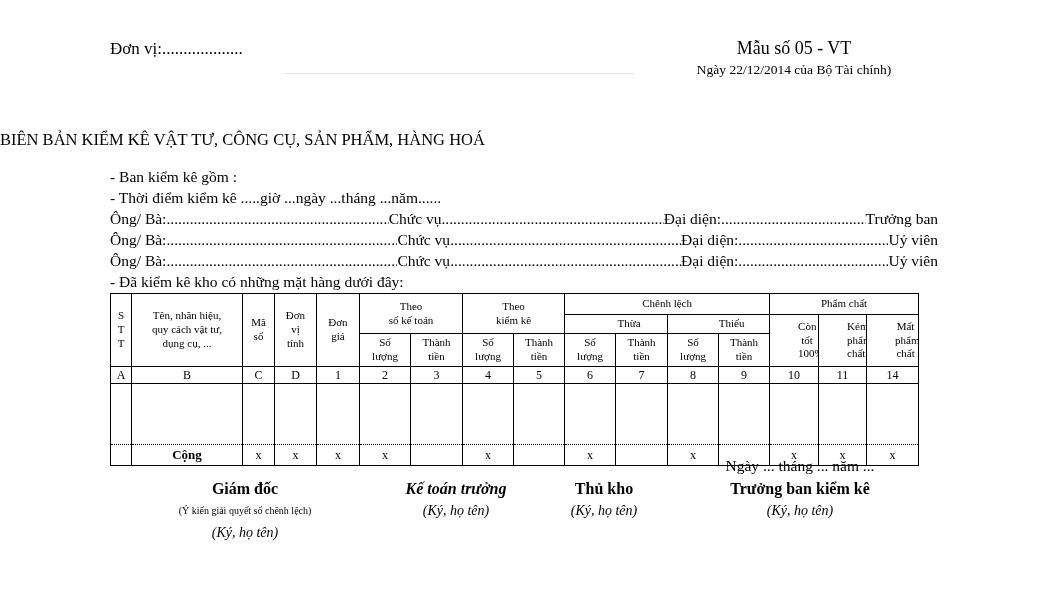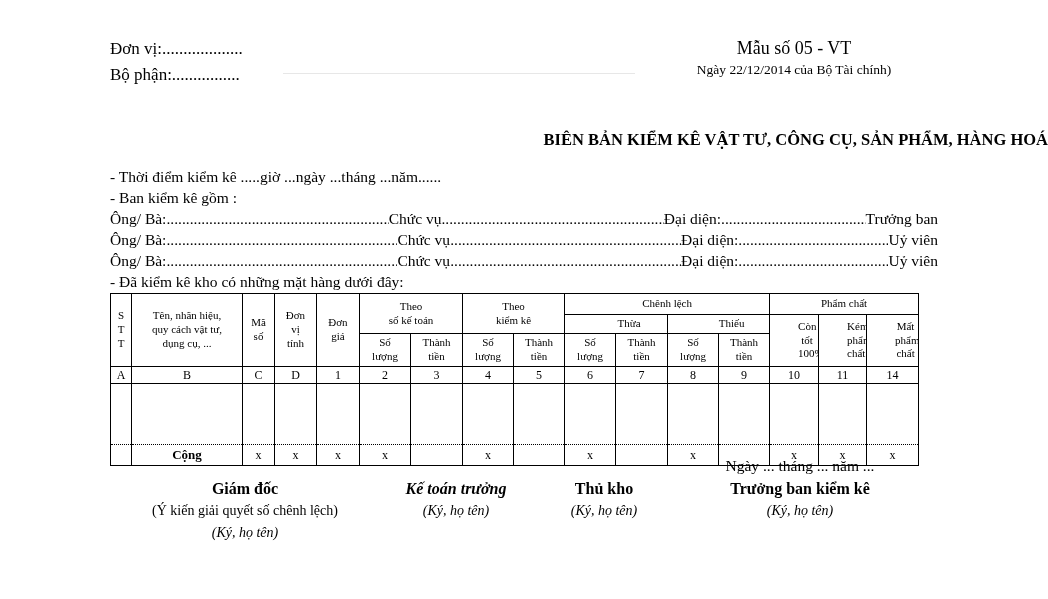--- a/index.html
+++ b/index.html
@@ -18,21 +18,21 @@
 
   
   .faint-line { left: 283px; top: 73px; width: 352px; height: 1px; background: #e7e7e7; }
 
   
   .form-block { left: 640px; top: 36px; width: 308px; text-align: center; }
   .form-no { font-weight: normal; font-size: 18px; line-height: 24px; }
   .form-sub { font-size: 13.5px; line-height: 20px; }
 
   
-  .doc-title { left: 0; top: 130px; width: 1048px; text-align: right; font-weight: bold; font-size: 16.5px; }
+  .doc-title { left: 0; top: 130px; width: 1048px; text-align: left; font-weight: normal; font-size: 16.5px; }
 
   
   .intro { left: 110px; top: 166px; width: 828px; font-size: 15.5px; line-height: 21px; }
   .member-line { display: flex; align-items: center; white-space: nowrap; }
   .dots-fill { flex: 20 1 0; overflow: hidden; white-space: nowrap; }
   .dots-fill.short { flex: 13 1 0; }
   .seg { flex: 0 0 auto; }
 
   
   table.inv { position: absolute; left: 110px; top: 293px; border-collapse: collapse; table-layout: fixed; width: 808px; }
@@ -49,47 +49,46 @@
   tr.idx td { height: 16px; font-size: 12px; }
   tr.body-row td { height: 60px; border-bottom: 1px dotted #000; }
   tr.total td { height: 20px; border-top: 1px dotted #000; font-size: 12px; margin-top: 17px; }
   tr.total td.total-label { font-weight: bold; font-size: 13px; }
 
   
   .date-line { left: 665px; top: 457px; width: 270px; text-align: center; font-size: 15.5px; }
   .sig { top: 478px; text-align: center; line-height: 22px; }
   .sig .sig-title { font-weight: bold; font-size: 16px; }
   .sig .sig-title.italic { font-style: italic; }
-  .sig .sig-note { font-size: 14px; }
+  .sig .sig-note { font-size: 10px; }
   .sig .sig-sign { font-size: 14px; font-style: italic; }
   .sig1 { left: 95px;  width: 300px; }
   .sig2 { left: 361px; width: 190px; }
   .sig3 { left: 529px; width: 150px; }
   .sig4 { left: 665px; width: 270px; }
 </style>
 </head>
 <body>
 
 <div class="abs unit-block">
   <div>Đơn vị:...................</div>
-  <div>Bộ phận:................</div>
 </div>
 
 <div class="abs faint-line"></div>
 
 <div class="abs form-block">
   <div class="form-no">Mẫu số 05 - VT</div>
   <div class="form-sub">Ngày 22/12/2014 của Bộ Tài chính)</div>
 </div>
 
 <div class="abs doc-title">BIÊN BẢN KIỂM KÊ VẬT TƯ, CÔNG CỤ, SẢN PHẨM, HÀNG HOÁ</div>
 
 <div class="abs intro">
+  <div>- Ban kiểm kê gồm :</div>
   <div>- Thời điểm kiểm kê .....giờ ...ngày ...tháng ...năm......</div>
-  <div>- Ban kiểm kê gồm :</div>
 
   <div class="member-line">
     <span class="seg">Ông/ Bà:</span>
     <span class="dots-fill">....................................................................................................................................................................................</span>
     <span class="seg">Chức vụ</span>
     <span class="dots-fill">....................................................................................................................................................................................</span>
     <span class="seg">Đại diện:</span>
     <span class="dots-fill short">....................................................................................................................................................................................</span>
     <span class="seg">Trưởng ban</span>
   </div>

